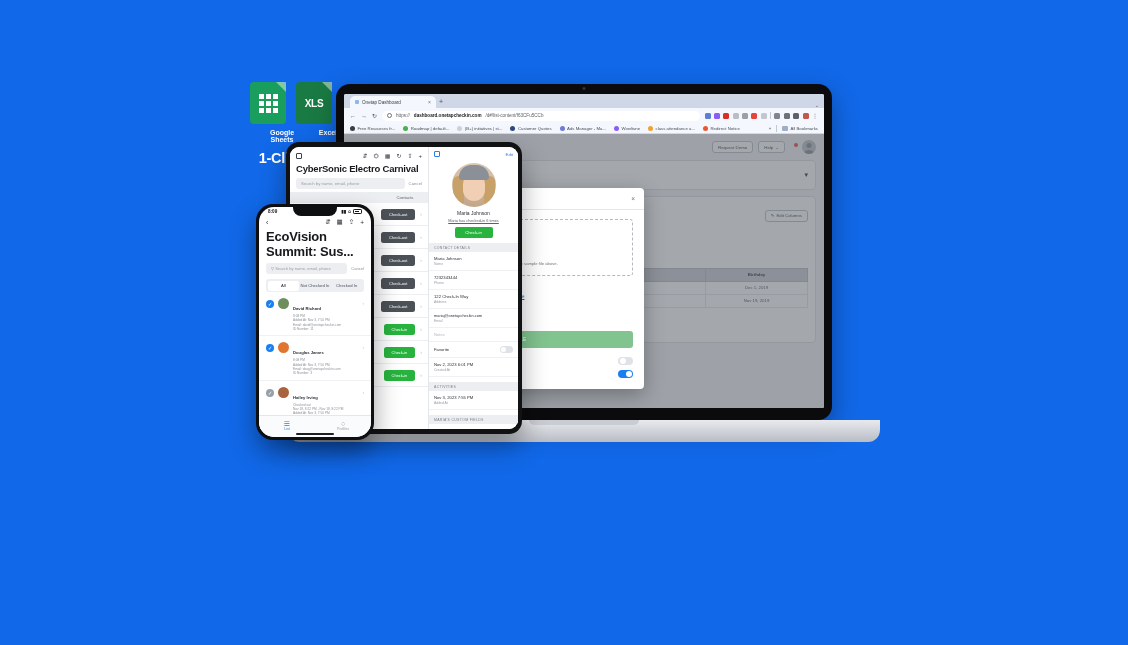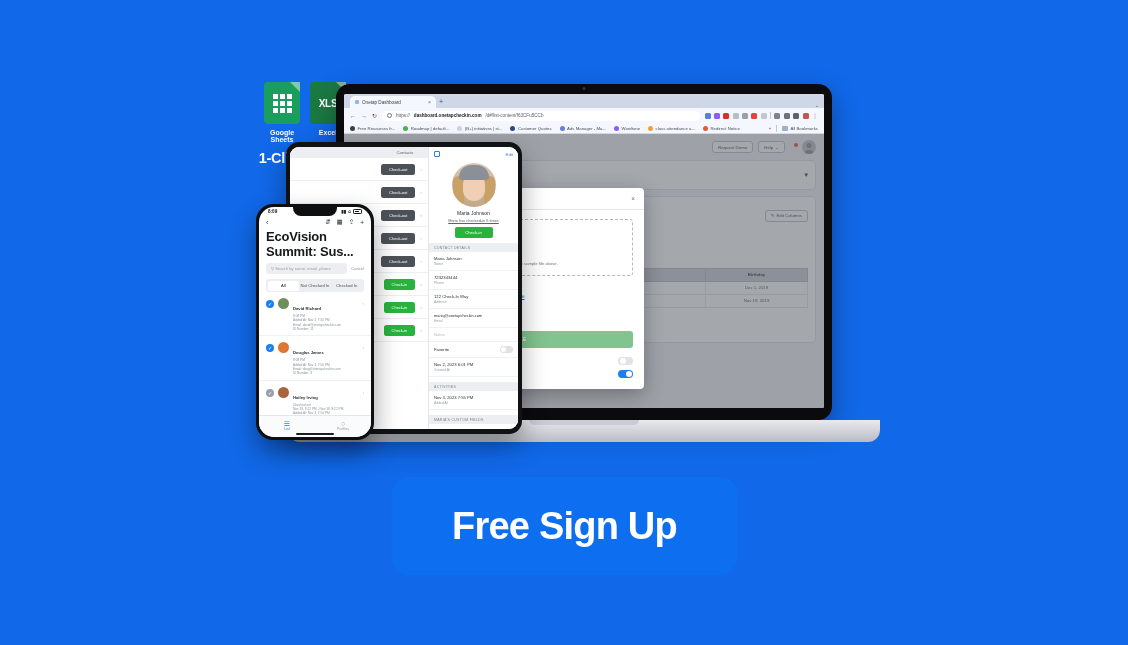--- a/index.html
+++ b/index.html
@@ -7,21 +7,21 @@
   body {
     font-family: "Liberation Sans", sans-serif;
     background:#1168e8;
     border-radius:26px;
     position:relative;
   }
   .stage { position:absolute; inset:0; }
 
   
   .promo { position:absolute; left:250px; top:82px; width:110px; }
-  .promo-icons { display:flex; gap:10px; justify-content:center; }
+  .promo-icons { display:flex; gap:10px; }
   .file-ic {
     width:36px; height:42px; border-radius:4px; position:relative;
     display:flex; align-items:center; justify-content:center;
     color:#fff; font-size:10px; font-weight:bold; letter-spacing:-0.3px;
   }
   .file-ic.sheets { background:#1a9e5d; }
   .file-ic.xls { background:#1a7a43; }
   .file-ic .fold {
     position:absolute; top:0; right:0; width:10px; height:10px;
     background:rgba(255,255,255,.45);
@@ -435,20 +435,36 @@
       </div>
       <div class="laptop-base">
         <div class="laptop-notch-base"></div>
       </div>
     </div>
   </div>
 
   <div class="tablet">
     <div class="tablet-screen">
       <div class="tb-left">
+        <div class="tb-top">
+          <div class="tb-icons">
+            <span class="sq"></span>
+            <span class="sp">⇵</span>
+            <span>⏣</span>
+            <span>▦</span>
+            <span>↻</span>
+            <span>⇪</span>
+            <span>+</span>
+          </div>
+          <div class="tb-title">CyberSonic Electro Carnival</div>
+          <div class="tb-search">
+            <div class="box">Search by name, email, phone</div>
+            <span class="cancel">Cancel</span>
+          </div>
+        </div>
         <div class="tb-colhead">
           <div style="flex:2"></div>
           <div>Contacts</div>
         </div>
         <div class="tb-rows">
           <div class="tb-row">
               <div class="info"></div>
               <span class="pill out">Check-out</span>
               <span class="arw">›</span>
             </div>
@@ -632,17 +648,14 @@
         </div>
         <div class="ph-tab idle">
           <span class="ic">○</span>
           <span>Profiles</span>
         </div>
       </div>
       <div class="home-ind"></div>
     </div>
   </div>
 
-  <div class="cta">
-    <span>Free Sign Up</span>
-  </div>
 
 </div>
 
 </body></html>

